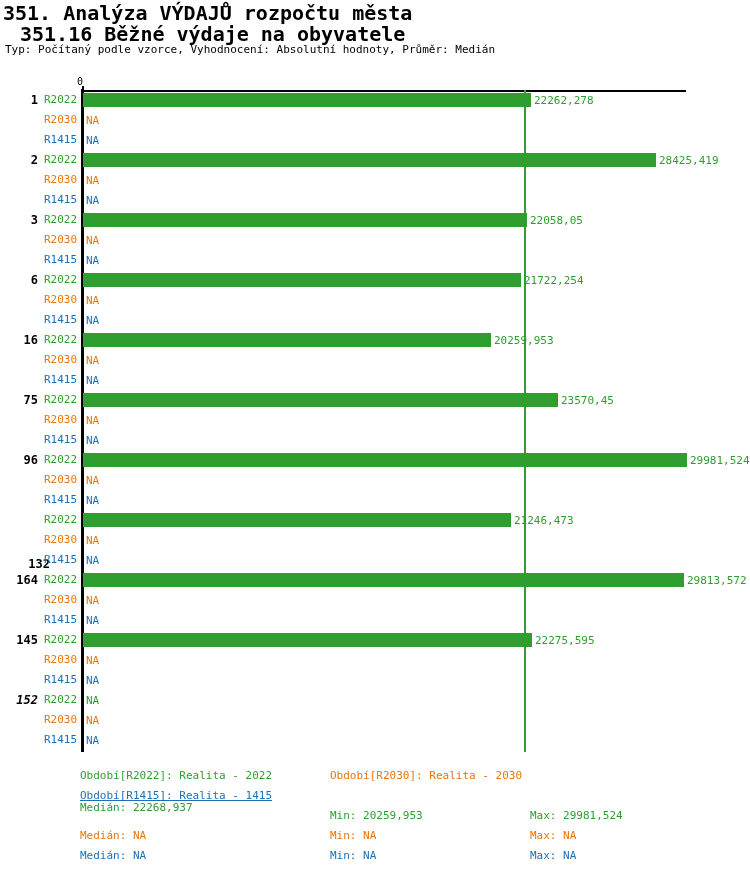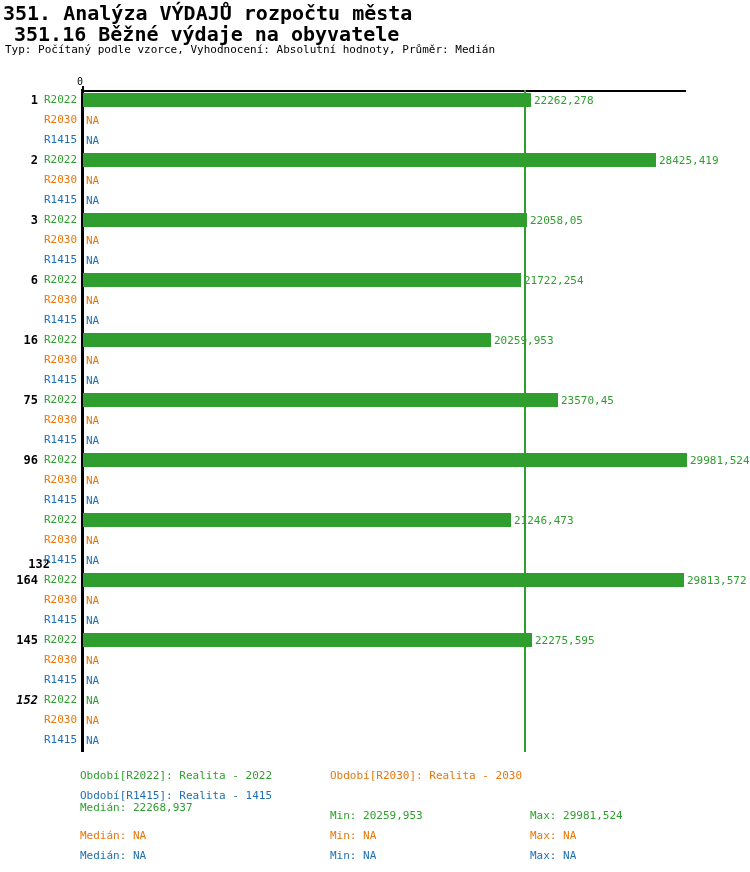--- a/index.html
+++ b/index.html
@@ -19,21 +19,21 @@
   
   #header { position: absolute; left: 0; top: 0; width: 750px; }
   .title-line {
     font-family: "DejaVu Sans Mono", "Liberation Mono", monospace;
     font-weight: bold;
     font-size: 20px;
     color: #000;
     white-space: pre;
   }
   #title-1 { position: absolute; left: 3px; top: 1px; }
-  #title-2 { position: absolute; left: 14px; top: 22px; }
+  #title-2 { position: absolute; left: 20px; top: 22px; }
   #subtitle {
     position: absolute; left: 5px; top: 43px;
     font-size: 11px;
     font-weight: normal;
     color: #000;
     white-space: pre;
     font-family: "DejaVu Sans Mono", "Liberation Mono", monospace;
   }
 
   
@@ -293,21 +293,21 @@
       <div class="row" style="top: 731px;">
         <div class="row-key c-r1415">R1415</div>
         <div class="na-value c-r1415">NA</div>
       </div>
     </div>
 </div>
 
 <div id="footer">
     <div class="legend-cell" style="left: 80px; top: 4px; color: rgb(47, 158, 47);">Období[R2022]: Realita - 2022</div>
     <div class="legend-cell" style="left: 330px; top: 4px; color: rgb(232, 118, 12);">Období[R2030]: Realita - 2030</div>
-    <div class="legend-cell" style="left: 80px; top: 24px; color: rgb(31, 111, 181);">Období[R1415]: Realita - 1415</div>
+    <div class="legend-cell" style="left: 80px; top: 24px; color: rgb(31, 111, 181); text-decoration: underline;">Období[R1415]: Realita - 1415</div>
     <div class="legend-cell" style="left: 80px; top: 36px; color: rgb(47, 158, 47);">Medián: 22268,937</div>
     <div class="legend-cell" style="left: 330px; top: 44px; color: rgb(47, 158, 47);">Min: 20259,953</div>
     <div class="legend-cell" style="left: 530px; top: 44px; color: rgb(47, 158, 47);">Max: 29981,524</div>
     <div class="legend-cell" style="left: 80px; top: 64px; color: rgb(232, 118, 12);">Medián: NA</div>
     <div class="legend-cell" style="left: 330px; top: 64px; color: rgb(232, 118, 12);">Min: NA</div>
     <div class="legend-cell" style="left: 530px; top: 64px; color: rgb(232, 118, 12);">Max: NA</div>
     <div class="legend-cell" style="left: 80px; top: 84px; color: rgb(31, 111, 181);">Medián: NA</div>
     <div class="legend-cell" style="left: 330px; top: 84px; color: rgb(31, 111, 181);">Min: NA</div>
     <div class="legend-cell" style="left: 530px; top: 84px; color: rgb(31, 111, 181);">Max: NA</div>
   </div>

